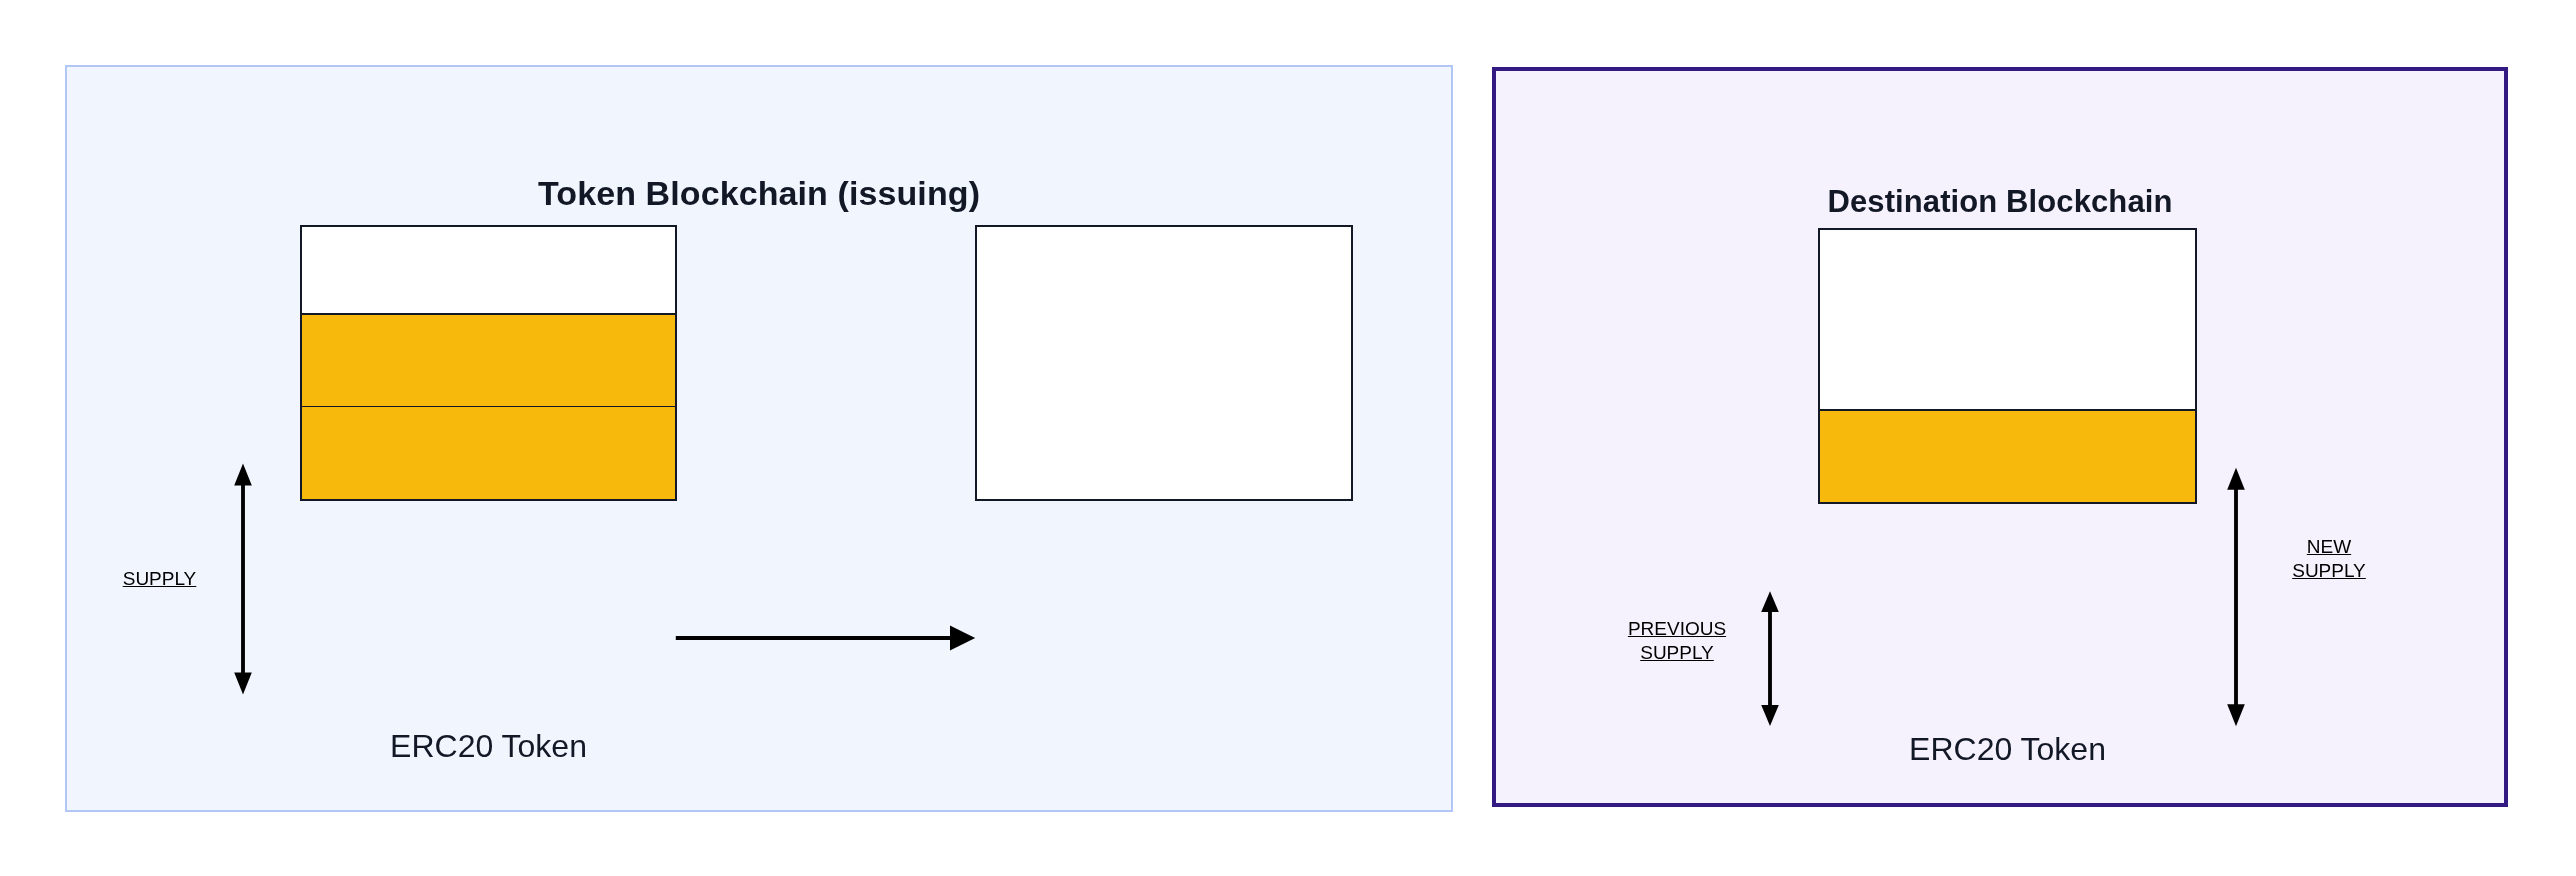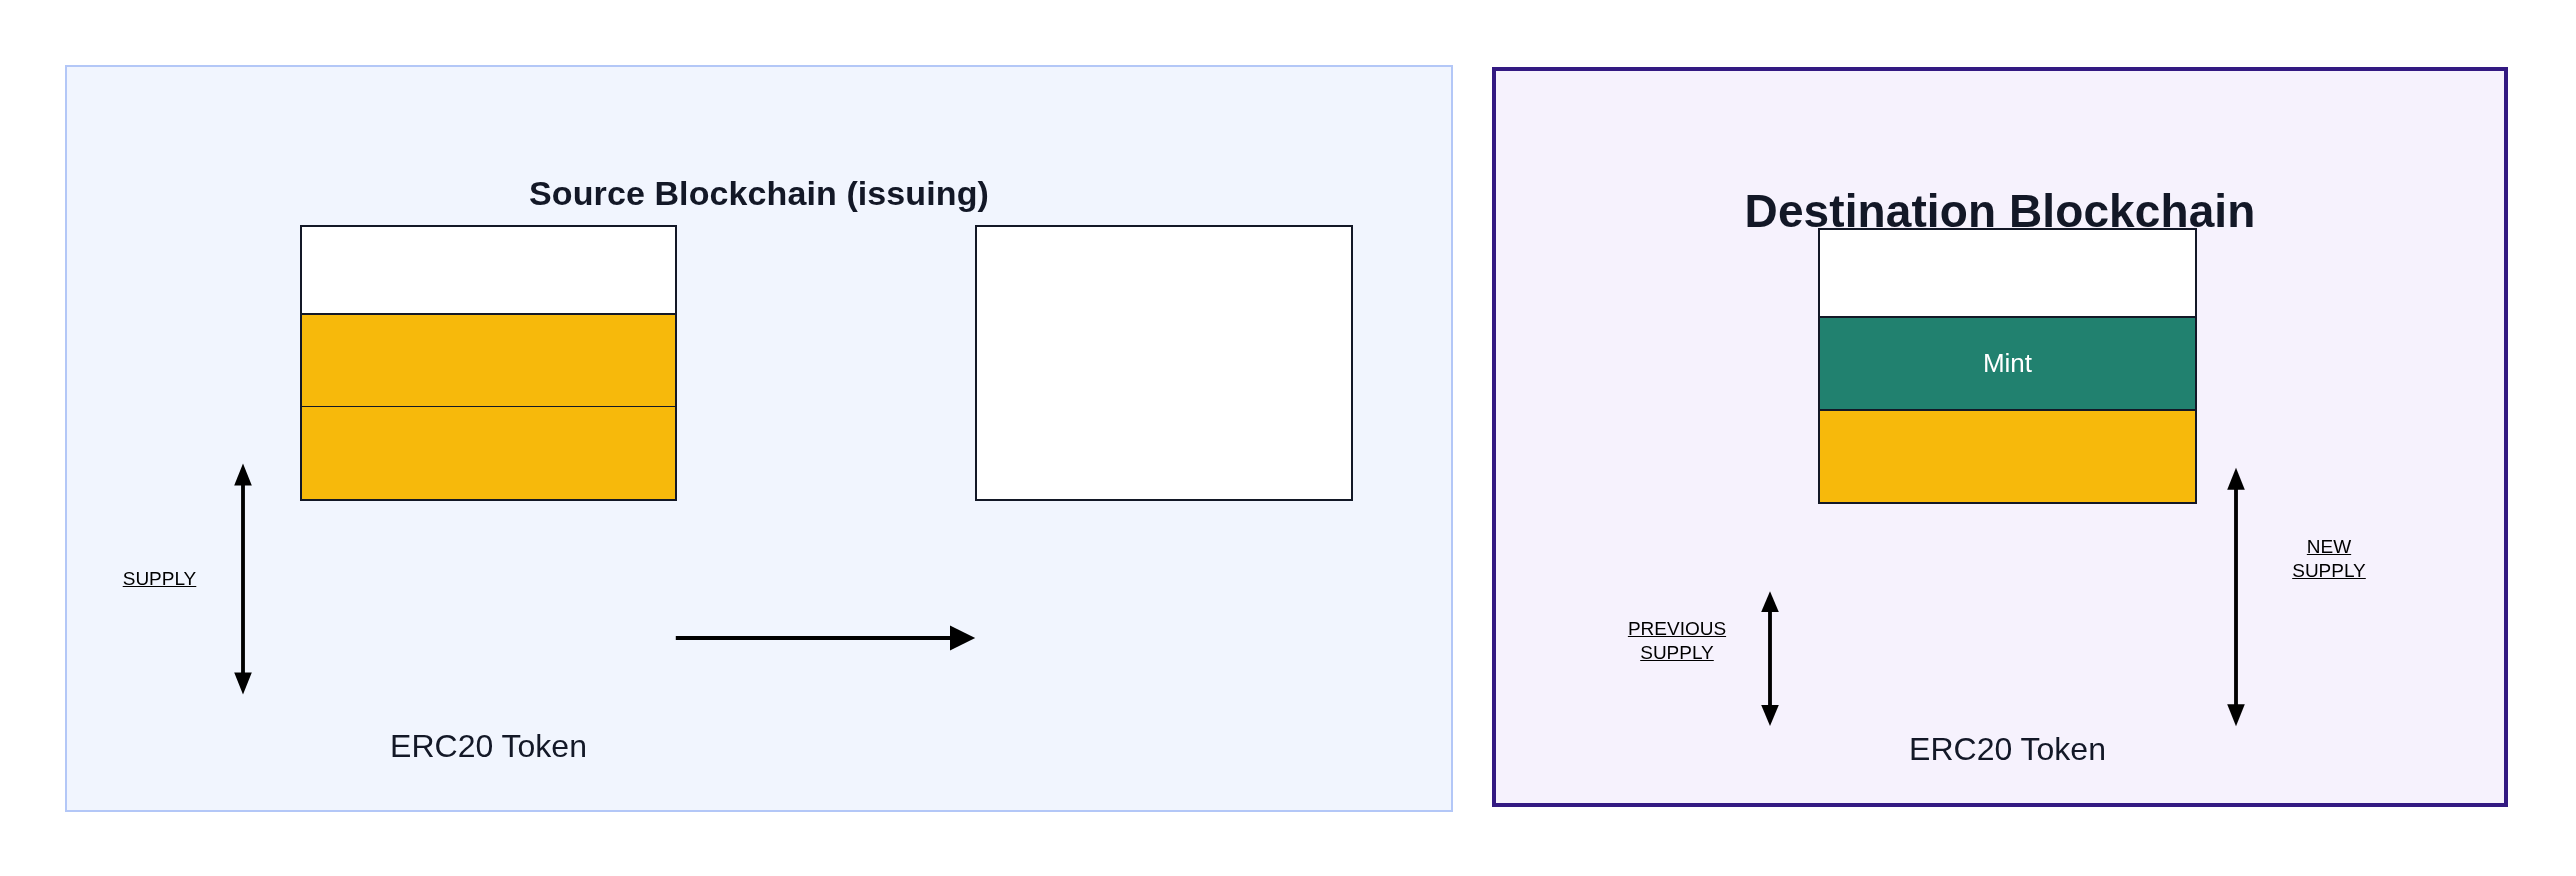--- a/index.html
+++ b/index.html
@@ -44,21 +44,21 @@
     position: absolute;
     left: 0;
     width: 100%;
     text-align: center;
     font-weight: bold;
     color: #131827;
     letter-spacing: 0.1px;
     white-space: nowrap;
   }
   #source-title { top: 107px; font-size: 34px; }
-  #destination-title { top: 113px; font-size: 46px; }
+  #destination-title { top: 113px; font-size: 31px; }
 
   
   .bar {
     position: absolute;
     box-sizing: border-box;
     border: 2.2px solid #131827;
     background: #ffffff;
     display: flex;
     flex-direction: column;
     justify-content: flex-end;
@@ -123,21 +123,21 @@
     top: 621px;
   }
   #transfer-arrow svg { display: block; }
 </style>
 </head>
 <body>
 
 <div id="canvas">
 
   <div class="panel" id="source-panel">
-    <div class="panel-title" id="source-title">Source Blockchain (issuing)</div>
+    <div class="panel-title" id="source-title">Token Blockchain (issuing)</div>
   </div>
 
   <div class="bar" id="erc20-source-bar">
     <div class="seg seg-white" style="height:31.5%">
       <span class="seg-label"></span>
     </div>
     <div class="seg seg-yellow seg-div-top" style="height:34.25%">
       <span class="seg-label"></span>
     </div>
     <div class="seg seg-yellow seg-div-thin" style="height:34.25%">
@@ -169,23 +169,20 @@
   </div>
 
   <div class="panel" id="destination-panel">
     <div class="panel-title" id="destination-title">Destination Blockchain</div>
   </div>
 
   <div class="bar" id="erc20-dest-bar">
     <div class="seg seg-white" style="height:31.5%">
       <span class="seg-label"></span>
     </div>
-    <div class="seg seg-teal seg-div-top" style="height:34.25%">
-      <span class="seg-label light">Mint</span>
-    </div>
     <div class="seg seg-yellow seg-div-top" style="height:34.25%">
       <span class="seg-label"></span>
     </div>
   </div>
   <div class="bar-caption" id="erc20-dest-caption">ERC20 Token</div>
 
   <div class="vmeasure" style="left:1759px; top:591px;">
     <svg width="22" height="135" viewBox="0 0 40 245" xmlns="http://www.w3.org/2000/svg">
       <line x1="20" y1="26" x2="20" y2="219" stroke="#000000" stroke-width="7"></line>
       <polygon points="20,0 36,38 4,38" fill="#000000"></polygon>

